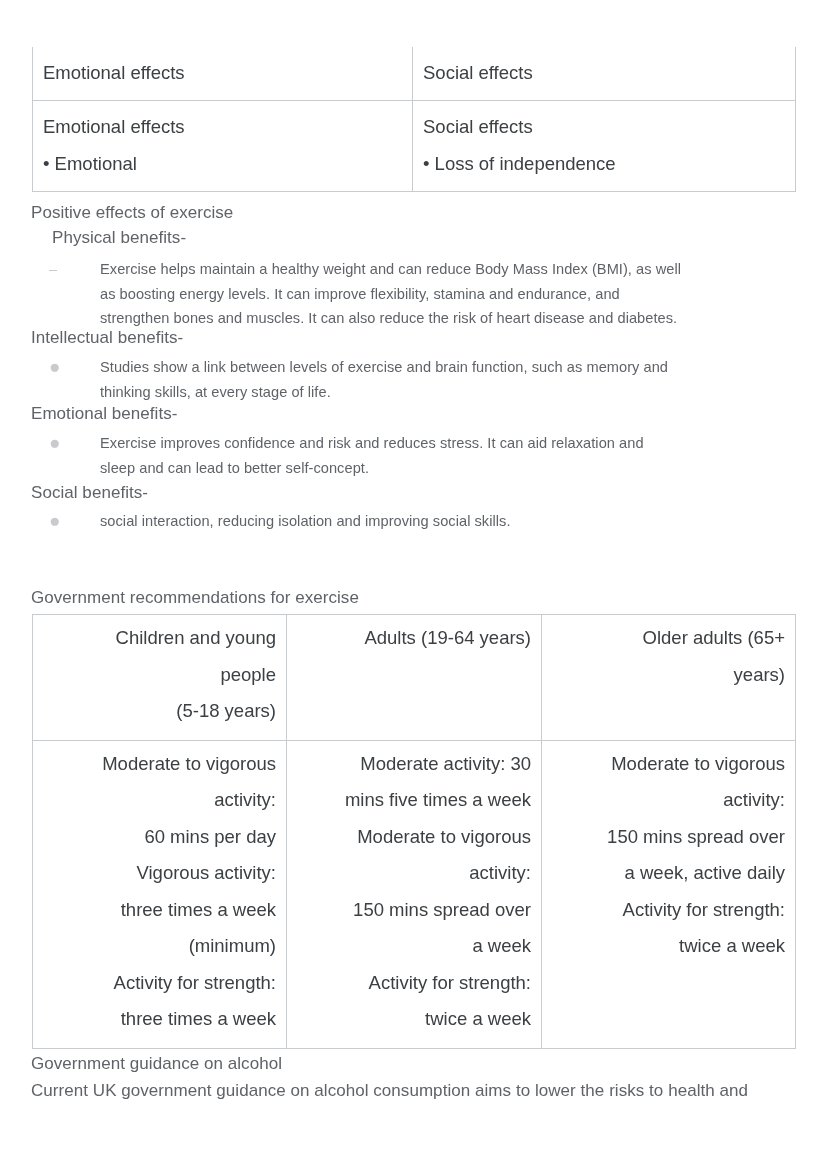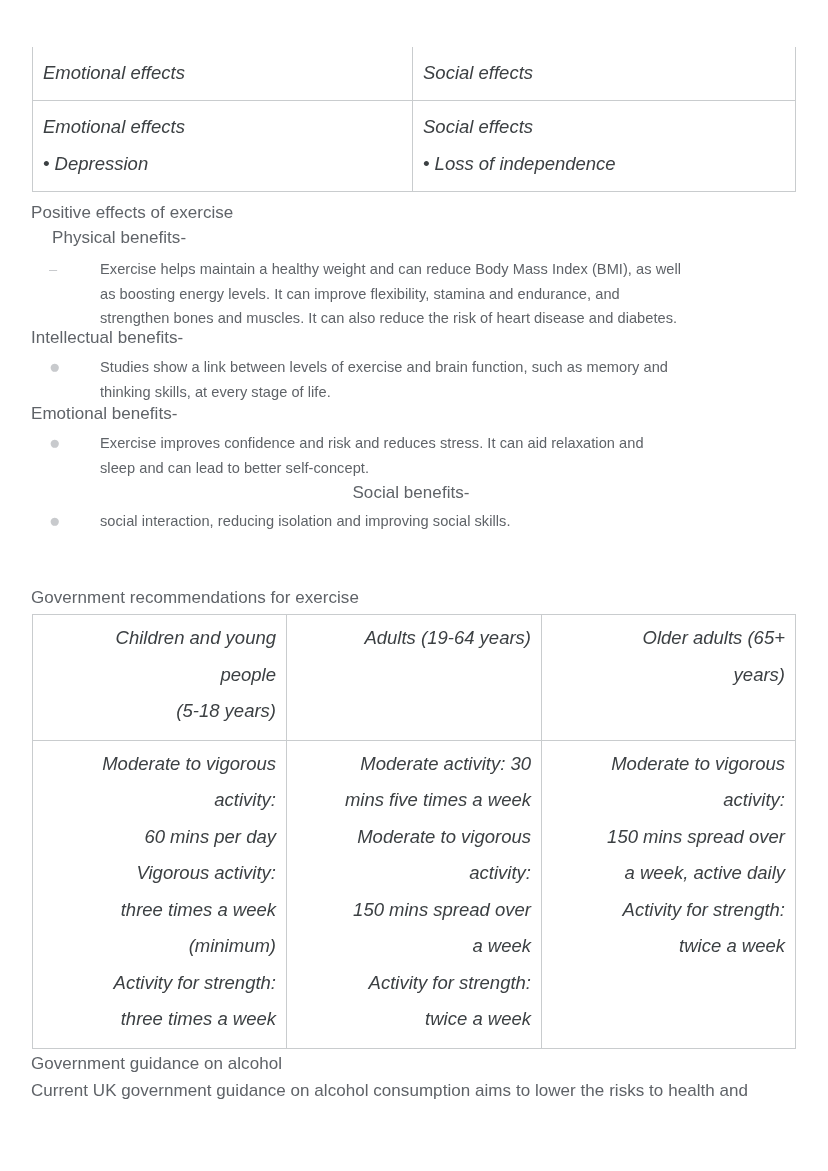--- a/index.html
+++ b/index.html
@@ -34,21 +34,20 @@
     left: 32px;
   }
   .doc-table td {
     border: 1px solid #c9ccce;
     vertical-align: top;
     padding: 9px 10px 11px 10px;
     font-size: 18.5px;
     line-height: 36px;
     color: #3c4043;
     font-weight: 400;
-    font-style: italic;
   }
 
   
   #effects-table {
     top: 47px;
   }
   #effects-table tr:first-child td {
     border-top: none;
   }
   #effects-table td {
@@ -127,21 +126,21 @@
         <td>
           <span class="cell-line">Emotional effects</span>
         </td>
         <td>
           <span class="cell-line">Social effects</span>
         </td>
       </tr>
       <tr>
         <td>
           <span class="cell-line">Emotional effects</span>
-          <span class="cell-line">• Depression</span>
+          <span class="cell-line">• Emotional</span>
         </td>
         <td>
           <span class="cell-line">Social effects</span>
           <span class="cell-line">• Loss of independence</span>
         </td>
       </tr>
     </tbody>
   </table>
 
   <div class="para" style="top:201px;">Positive effects of exercise</div>
@@ -170,21 +169,21 @@
   <div class="para" style="top:402px;">Emotional benefits-</div>
 
   <div class="list-item" style="top:431px;">
     <span class="marker dot">●</span>
     <span class="li-text">
       <span class="li-line">Exercise improves confidence and risk and reduces stress. It can aid relaxation and</span>
       <span class="li-line">sleep and can lead to better self-concept.</span>
     </span>
   </div>
 
-  <div class="para" style="top:481px;text-align:center;">Social benefits-</div>
+  <div class="para" style="top:481px;">Social benefits-</div>
 
   <div class="list-item" style="top:509px;">
     <span class="marker dot">●</span>
     <span class="li-text">
       <span class="li-line">social interaction, reducing isolation and improving social skills.</span>
     </span>
   </div>
 
   <div class="para" style="top:586px;">Government recommendations for exercise</div>
 

